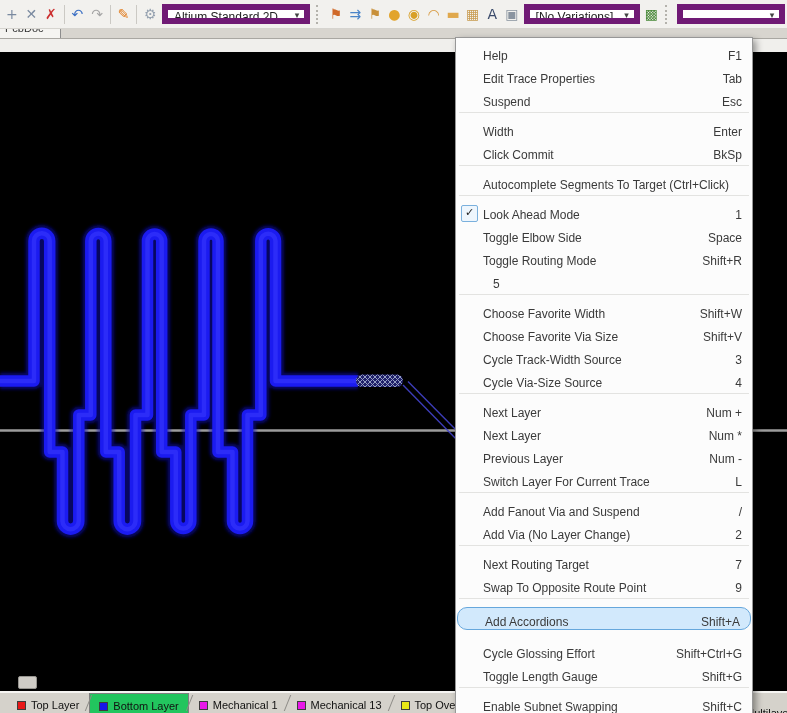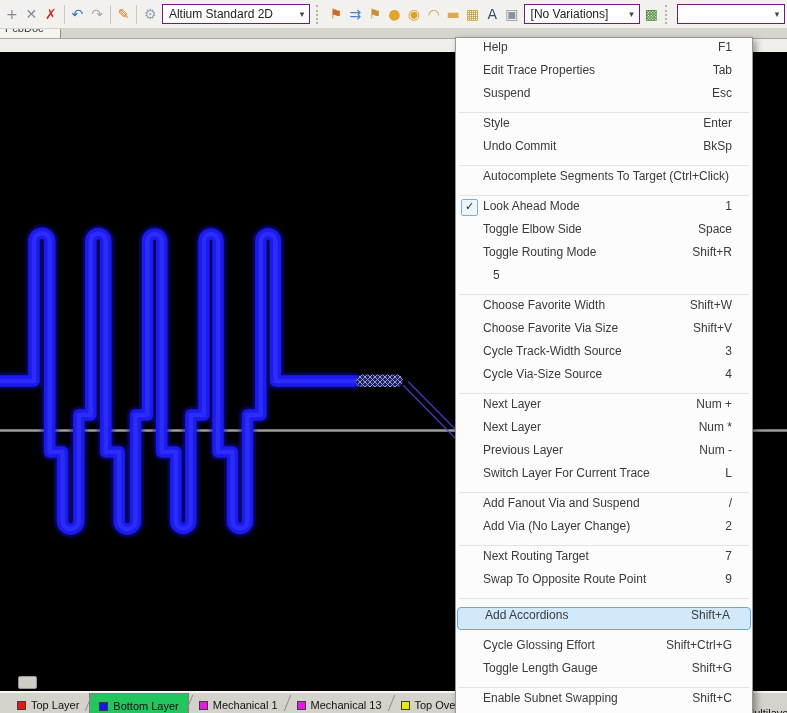--- a/index.html
+++ b/index.html
@@ -6,21 +6,21 @@
   body{width:787px;height:713px;position:relative;overflow:hidden;background:#f0efec;
        font-family:"Liberation Sans",sans-serif;-webkit-font-smoothing:antialiased}
 
   
   .toolbar{position:absolute;top:0;left:0;right:0;height:28px;background:#f2f1ee;
            border-bottom:1px solid #d6d4cf;display:flex;align-items:center;padding-left:2px;z-index:6}
   .tbicon{width:20px;height:22px;display:flex;align-items:center;justify-content:center;
           font-family:"DejaVu Sans",sans-serif;font-size:14px;line-height:1;cursor:default;border-radius:2px}
   .tbsep{width:1px;height:19px;background:#cbc9c4;margin:0 3px;flex:none}
   .tbgrip{width:4px;height:19px;border-left:2px dotted #b4b2ac;margin:0 4px;flex:none}
-  .combo{height:20px;background:#fff;border:1px solid #701a75;display:flex;align-items:center;
+  .combo{height:20px;background:#fff;border:6px solid #701a75;display:flex;
          font-size:12px;color:#222;padding-left:6px;margin:0 2px;box-sizing:border-box;flex:none}
   .combo .cval{white-space:nowrap;overflow:hidden;flex:1}
   .combo .arrow{width:14px;text-align:center;font-size:9px;color:#444;flex:none}
 
   
   .tabrow{position:absolute;top:14px;left:0;right:0;height:24px;background:#d8d5cf;
           border-bottom:1px solid #a9a7a2;z-index:5}
   .doctab{position:absolute;left:-8px;top:3px;height:21px;background:#f5f4f1;border:1px solid #8d8d8d;
           border-bottom:none;border-radius:3px 3px 0 0;font-size:11px;color:#333;
           padding:4px 9px 0 12px;box-sizing:border-box}
@@ -28,28 +28,28 @@
   
   .canvas{position:absolute;top:52px;left:0;width:787px;height:639px;background:#000;overflow:hidden;z-index:1}
   .canvas svg{position:absolute;top:0;left:0}
   .hthumb{position:absolute;left:18px;top:624px;width:17px;height:11px;background:#cfccc6;
           border:1px solid #96948f;border-radius:2px}
 
   
   .menu{position:absolute;left:455px;top:37px;width:298px;height:692px;background:#fcfcfc;
         border:1px solid #979797;box-shadow:3px 3px 7px rgba(0,0,0,.4);z-index:10;
         box-sizing:border-box;padding-top:2px;font-size:12px;color:#3a3a3a}
-  .mi{height:23px;display:flex;align-items:flex-start;padding-right:20px;box-sizing:border-box;cursor:default}
+  .mi{height:23px;display:flex;align-items:flex-end;padding-right:10px;box-sizing:border-box;cursor:default}
   .mi .gut{width:27px;flex:none;display:flex;align-items:center;justify-content:center}
   .chk{width:15px;height:15px;border:1px solid #7ab0dd;background:#eef6fd;border-radius:2px;
        font-size:11px;line-height:13px;text-align:center;color:#222;font-family:"DejaVu Sans",sans-serif}
   .mi .lbl{flex:1;white-space:nowrap}
   .mi .sc{margin-left:10px;white-space:nowrap}
   .msep{height:1px;background:#e3e3e1;margin:3px 3px}
-  .mi.hl{background:#d2e9fc;border:1px solid #66a7dc;border-radius:4px;margin:8px 1px}
+  .mi.hl{background:#d2e9fc;border:1px solid #66a7dc;border-radius:10px;margin:8px 1px}
 
   
   .layerbar{position:absolute;left:0;bottom:0;width:787px;height:22px;background:#d5d2cb;
             border-top:2px solid #f6f5f2;display:flex;align-items:stretch;font-size:11px;
             padding-left:8px;z-index:4;box-sizing:border-box}
   .ltab{display:flex;align-items:center;gap:5px;padding:12px 9px;color:#111;white-space:nowrap;flex:none}
   .ltab.active{background:#22c55e;border:1px solid #7e7e7e;border-bottom:none;font-weight:normal}
   .ltab .sq{width:9px;height:9px;border:1px solid #3c3c3c;flex:none;box-sizing:border-box}
   .ldiv{width:1px;background:#8d8b86;transform:skewX(-22deg);margin:2px 0;flex:none}
 </style>
@@ -180,26 +180,26 @@
         <span class="sc">Tab</span>
       </div>
       <div class="mi">
         <span class="gut"></span>
         <span class="lbl">Suspend</span>
         <span class="sc">Esc</span>
       </div>
       <div class="msep"></div>
       <div class="mi">
         <span class="gut"></span>
-        <span class="lbl">Style</span>
+        <span class="lbl">Width</span>
         <span class="sc">Enter</span>
       </div>
       <div class="mi">
         <span class="gut"></span>
-        <span class="lbl">Undo Commit</span>
+        <span class="lbl">Click Commit</span>
         <span class="sc">BkSp</span>
       </div>
       <div class="msep"></div>
       <div class="mi">
         <span class="gut"></span>
         <span class="lbl">Autocomplete Segments To Target (Ctrl+Click)</span>
         <span class="sc"></span>
       </div>
       <div class="msep"></div>
       <div class="mi">

